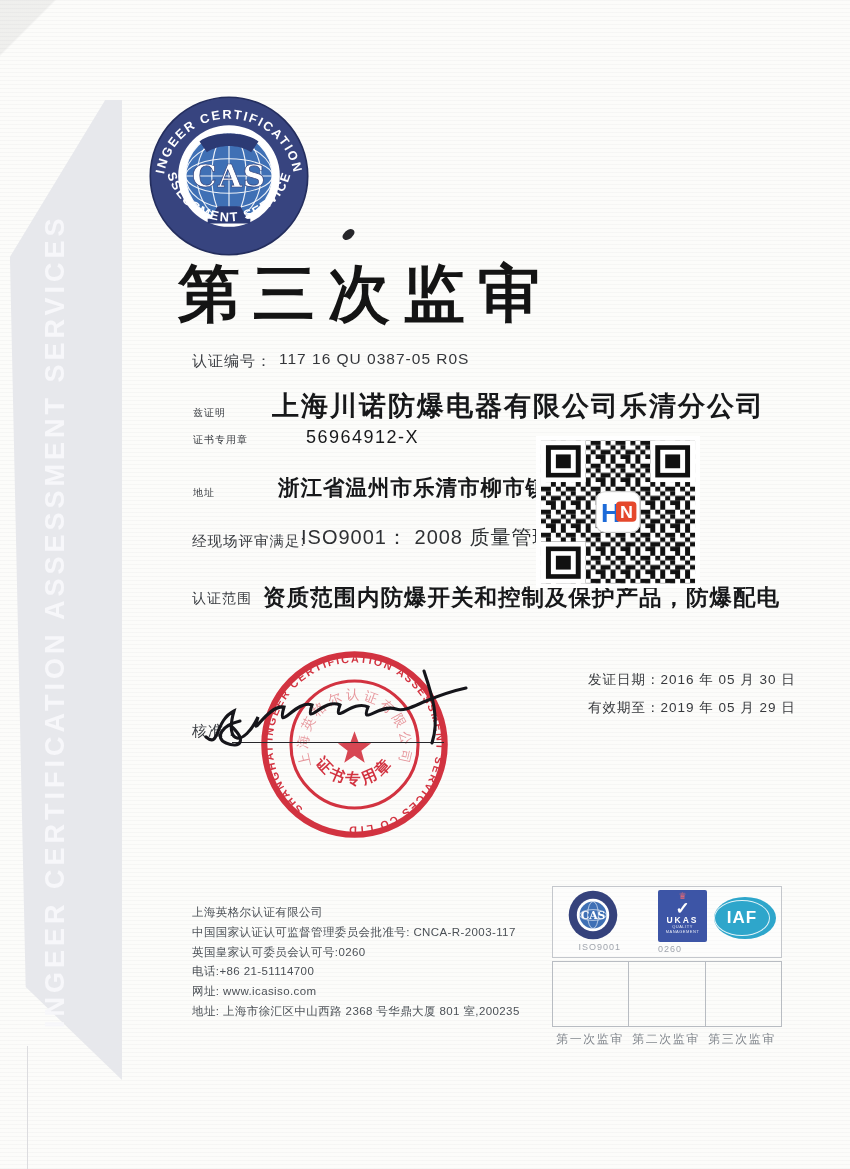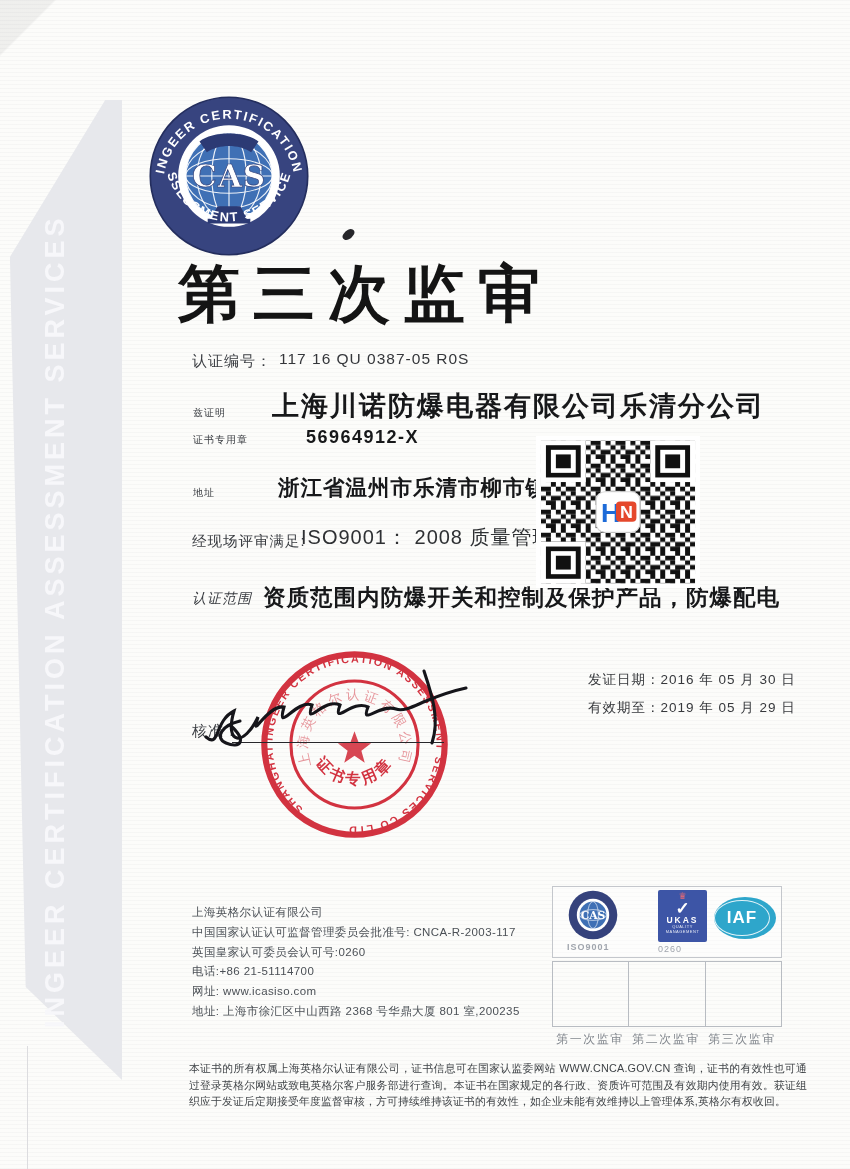--- a/index.html
+++ b/index.html
@@ -19,40 +19,40 @@
     background:linear-gradient(135deg, rgba(0,0,0,0.05) 0 18%, rgba(0,0,0,0) 19%);}
   
   .lbl{color:#3a3d42;font-size:10px;letter-spacing:1px;}
   .val{color:#17181a;}
   #cert-no-label{left:192px;top:352px;font-size:15px;}
   #cert-no-value{left:279px;top:350px;font-size:15.5px;letter-spacing:1px;color:#34363a;}
   #title{left:178px;top:252px;font-size:62px;font-weight:bold;letter-spacing:13px;color:#141414;}
   #certify-label{left:193px;top:406px;}
   #company-name{left:272px;top:388px;font-size:27px;font-weight:bold;letter-spacing:2px;}
   #orgcode-label{left:193px;top:433px;}
-  #orgcode-value{left:306px;top:427px;font-size:18px;font-weight:bold;letter-spacing:1.5px;}
+  #orgcode-value{left:306px;top:427px;font-size:18px;font-weight:normal;letter-spacing:1.5px;}
   #address-label{left:193px;top:486px;}
   #address-value{left:278px;top:473px;font-size:21.5px;font-weight:bold;letter-spacing:1px;}
   #audit-label{left:192px;top:532px;font-size:14.5px;}
   #audit-value{left:301px;top:524px;font-size:20px;letter-spacing:1px;color:#2e3033;}
-  #scope-label{left:192px;top:590px;font-size:14px;font-style:italic;}
+  #scope-label{left:192px;top:590px;font-size:14px;}
   #scope-text{left:263px;top:581px;font-size:22.5px;font-weight:bold;line-height:33px;letter-spacing:1px;}
   #approve-label{left:192px;top:722px;font-size:15px;}
   #sig-line{left:232px;top:742px;width:212px;border-top:1.3px solid #26262a;}
   .date-row{font-size:13.5px;color:#36383c;letter-spacing:1px;}
   #issue-row{left:588px;top:671px;}
   #expiry-row{left:588px;top:699px;}
   
   #qr{left:536px;top:436px;width:164px;height:152px;}
   
   #issuer{left:192px;top:903px;font-size:11.5px;color:#4b5056;line-height:19.8px;letter-spacing:0.4px;}
   
   #acc-box{left:552px;top:886px;width:228px;height:70px;border:1px solid #c4c7cc;background:rgba(255,255,255,0.4);}
   .caption{font-size:9px;color:#a0a5ad;letter-spacing:1px;}
-  #cas-caption{left:567px;top:942px;width:54px;text-align:left;font-weight:bold;}
+  #cas-caption{left:567px;top:942px;width:54px;text-align:right;}
   #ukas-caption{left:658px;top:944px;width:49px;text-align:left;}
   #ukas-badge{left:658px;top:890px;width:49px;height:52px;background:#3d55a6;border-radius:2px;
     display:flex;flex-direction:column;align-items:center;justify-content:flex-start;color:#fff;}
   #ukas-crown{font-size:9px;line-height:9px;color:#e86a75;margin-top:2px;}
   #ukas-check{font-size:17px;line-height:15px;font-weight:bold;}
   #ukas-word{font-size:8.5px;font-weight:bold;letter-spacing:2px;line-height:9px;}
   .ukas-sub{font-size:4px;line-height:4.5px;opacity:0.85;letter-spacing:0.5px;}
   #iaf-badge{left:714px;top:897px;width:62px;height:42px;border-radius:50%;background:#2ea6cb;
     display:flex;align-items:center;justify-content:flex-start;}
   #iaf-inner{width:54px;height:34px;border-radius:50%;border:1px solid rgba(255,255,255,0.85);
@@ -254,15 +254,14 @@
     <div class="audit-cell"></div>
     <div class="audit-cell"></div>
     <div class="audit-cell"></div>
   </div>
   <div id="audit-labels" class="abs">
     <div class="audit-label">第一次监审</div>
     <div class="audit-label">第二次监审</div>
     <div class="audit-label">第三次监审</div>
   </div>
 
-  <div id="footer-text" class="abs">本证书的所有权属上海英格尔认证有限公司，证书信息可在国家认监委网站 WWW.CNCA.GOV.CN 查询，证书的有效性也可通过登录英格尔网站或致电英格尔客户服务部进行查询。本证书在国家规定的各行政、资质许可范围及有效期内使用有效。获证组织应于发证后定期接受年度监督审核，方可持续维持该证书的有效性，如企业未能有效维持以上管理体系,英格尔有权收回。</div>
 
 </div>
 
 </body></html>

